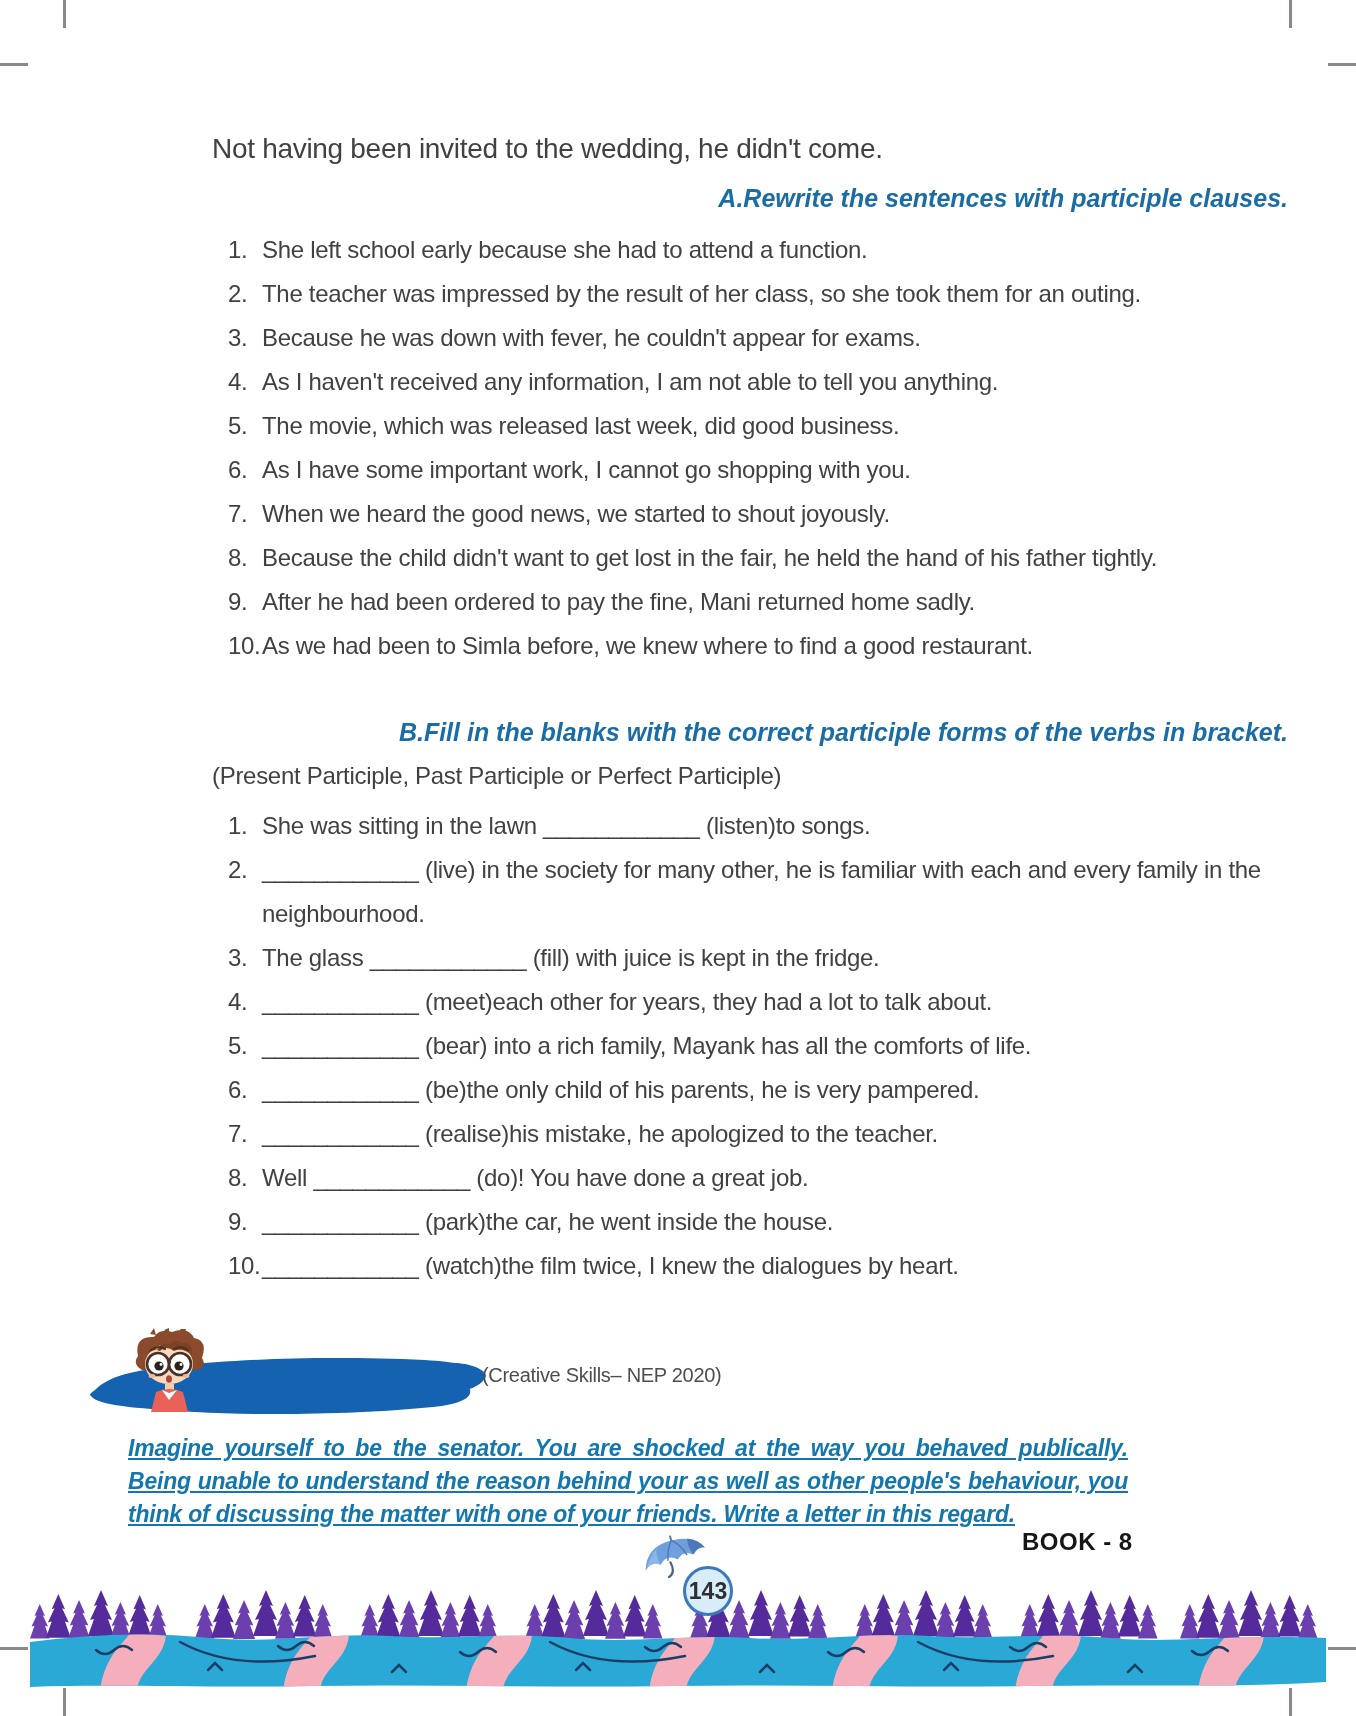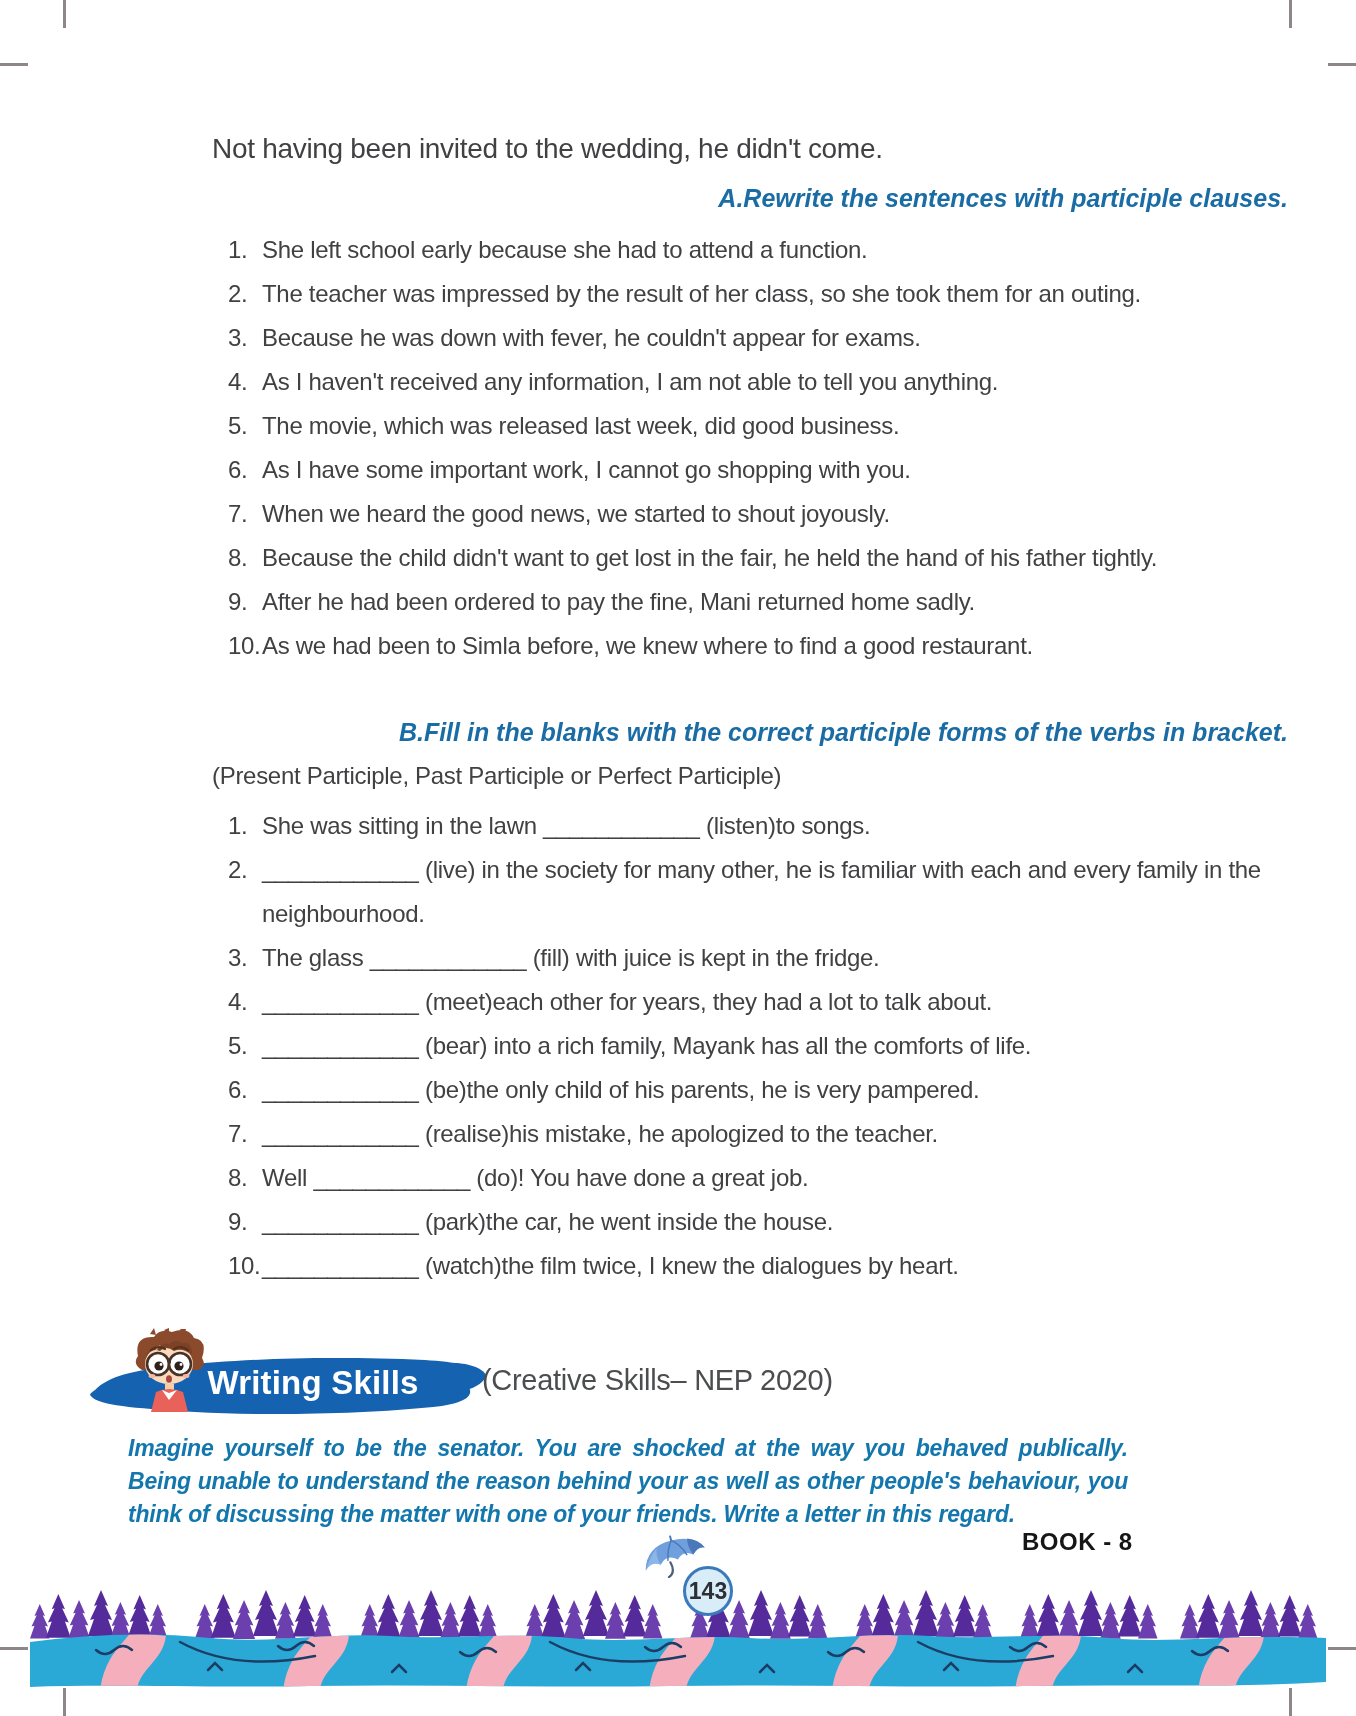--- a/index.html
+++ b/index.html
@@ -24,25 +24,25 @@
   .list-b { top:804px; }
   .item { display:flex; align-items:flex-start; font-size:24px; line-height:44px; letter-spacing:-0.3px; }
   .item .num { flex:none; width:34px; }
   .item .txt { width:1020px; }
 
   .banner-wrap { position:absolute; left:85px; top:1346px; width:402px; height:76px; }
   .banner-brush { position:absolute; left:0; top:0; width:402px; height:76px; }
   .banner-label { position:absolute; left:92px; top:18px; width:272px; text-align:center;
     color:#ffffff; font-weight:bold; font-size:33px; letter-spacing:0.2px; }
   .character { position:absolute; left:126px; top:1328px; width:88px; height:84px; }
-  .tagline { position:absolute; left:482px; top:1364px; font-size:29px; color:#4c4d4f; letter-spacing:-0.3px; }
+  .tagline { position:absolute; left:482px; top:1364px; font-size:20px; color:#4c4d4f; letter-spacing:-0.3px; }
 
   .prompt { position:absolute; left:128px; top:1432px; width:1000px;
     color:var(--prompt-blue,#1377ad); font-weight:bold; font-style:italic;
-    font-size:23px; line-height:33px; letter-spacing:-0.2px; text-align:justify; }
+    font-size:23px; line-height:33px; letter-spacing:-0.2px; text-align:justify;text-decoration:underline; }
 
   .footer-art { position:absolute; left:30px; top:1590px; width:1296px; height:110px; }
   .page-circle { position:absolute; left:651px; top:1566px; width:44px; height:44px;
     background:#d9edf9; border:3px solid #3b79ba; border-radius:50%;
     display:flex; align-items:center; justify-content:center;
     font-size:23px; font-weight:bold; color:#2c3036; z-index:3;margin-left:32px; }
   .umbrella { position:absolute; left:638px; top:1534px; width:74px; height:44px; z-index:4; }
   .book-label { position:absolute; left:1022px; top:1528px; font-size:24px; font-weight:bold;
     color:#161616; letter-spacing:0.5px; }
 
@@ -177,21 +177,20 @@
       </div>
     </div>
 
   <div class="banner-wrap">
     <svg class="banner-brush" viewBox="0 0 402 76">
       <path fill="#1563b0" d="M10,44 C24,30 48,24 92,20 C160,12 250,10 340,14 C372,16 394,20 392,30
         C391,36 383,38 385,44 C387,52 375,58 348,61 C280,68 180,70 110,66 C60,63 18,60 8,52 C3,48 5,48 10,44 Z"></path>
       <path fill="#1563b0" d="M356,18 C378,14 400,22 401,30 C398,40 378,48 360,46 Z"></path>
       <path fill="#1563b0" d="M20,40 C40,28 70,24 95,23 L90,34 C60,36 35,42 20,48 Z" opacity="0.9"></path>
     </svg>
-    <div class="banner-label">Writing Skills</div>
   </div>
 
   <svg class="character" viewBox="0 0 84 84">
     <path d="M10,28 Q6,8 26,9 Q32,0 44,4 Q60,-2 66,10 Q80,12 74,30 Q79,38 70,42 L14,42 Q4,36 10,28 Z" fill="#8a4a2b"></path>
     <path d="M22,6 l4,-6 2,7 Z M36,2 l5,-2 0,6 Z M52,1 l6,0 -2,6 Z" fill="#8a4a2b"></path>
     <ellipse cx="41" cy="36" rx="24" ry="20" fill="#fcd9bc"></ellipse>
     <path d="M18,28 q4,-10 11,-6 q4,-8 12,-6 q7,-6 13,-1 q8,-2 10,7 l0,5 q-10,-8 -18,-4 q-8,-6 -14,0 q-9,-4 -14,7 Z" fill="#7d4226"></path>
     <path d="M23,22 q7,-5 14,-1" stroke="#53331f" stroke-width="2.2" fill="none" stroke-linecap="round"></path>
     <path d="M46,21 q7,-4 14,1" stroke="#53331f" stroke-width="2.2" fill="none" stroke-linecap="round"></path>
     <circle cx="30" cy="36" r="11" fill="#ffffff" stroke="#463228" stroke-width="2.6"></circle>

